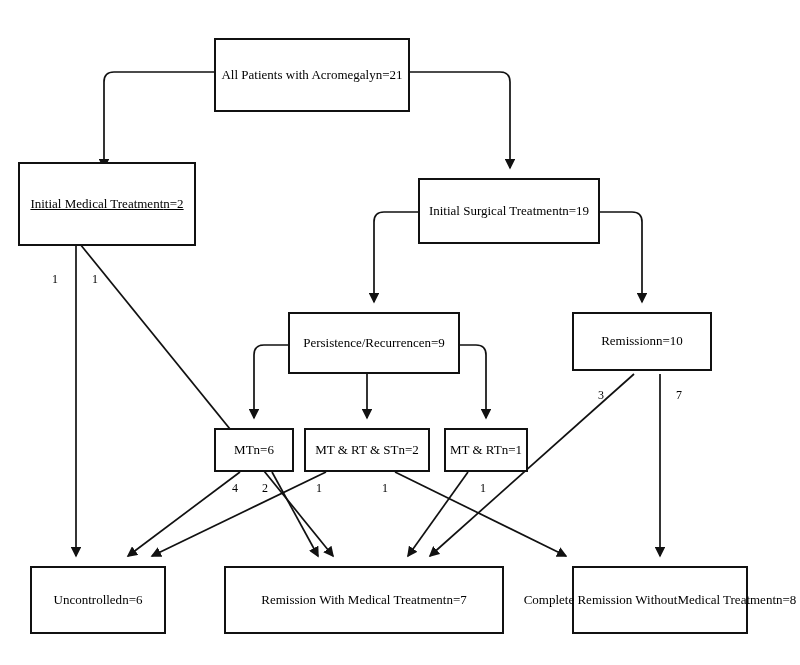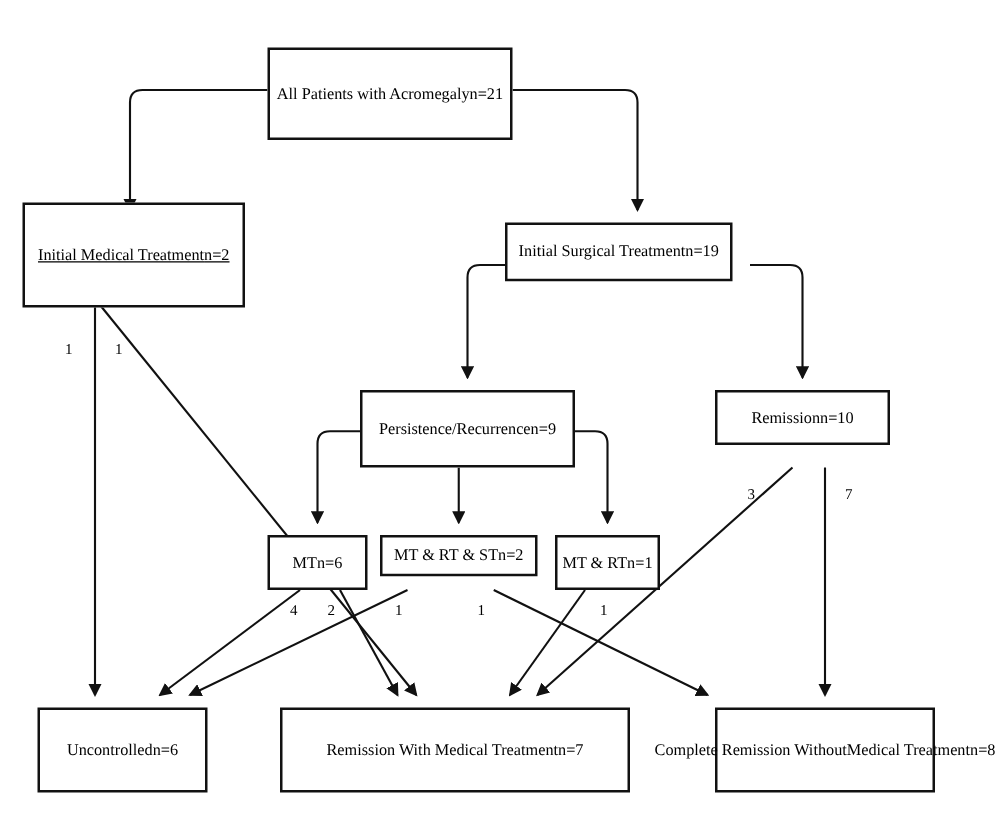--- a/index.html
+++ b/index.html
@@ -102,41 +102,41 @@
   <div class="node" style="left:214px; top:38px; width:196px; height:74px;">
     <span class="nlabel">All Patients with Acromegaly</span>
     <span class="ncount">n=21</span>
   </div>
 
   <div class="node" style="left:18px; top:162px; width:178px; height:84px;text-decoration:underline;">
     <span class="nlabel">Initial Medical Treatment</span>
     <span class="ncount">n=2</span>
   </div>
 
-  <div class="node" style="left:404px; top:178px; width:182px; height:47px;">
+  <div class="node" style="left:418px; top:178px; width:182px; height:66px;">
     <span class="nlabel">Initial Surgical Treatment</span>
     <span class="ncount">n=19</span>
   </div>
 
   <div class="node" style="left:288px; top:312px; width:172px; height:62px;">
     <span class="nlabel">Persistence/Recurrence</span>
     <span class="ncount">n=9</span>
   </div>
 
-  <div class="node" style="left:572px; top:312px; width:140px; height:44px;">
+  <div class="node" style="left:572px; top:312px; width:140px; height:59px;">
     <span class="nlabel">Remission</span>
     <span class="ncount">n=10</span>
   </div>
 
   <div class="node" style="left:214px; top:428px; width:80px; height:44px;">
     <span class="nlabel">MT</span>
     <span class="ncount">n=6</span>
   </div>
 
-  <div class="node" style="left:304px; top:428px; width:126px; height:33px;">
+  <div class="node" style="left:304px; top:428px; width:126px; height:44px;">
     <span class="nlabel">MT &amp; RT &amp; ST</span>
     <span class="ncount">n=2</span>
   </div>
 
   <div class="node" style="left:444px; top:428px; width:84px; height:44px;text-align:right;">
     <span class="nlabel">MT &amp; RT</span>
     <span class="ncount">n=1</span>
   </div>
 
   <div class="node" style="left:30px; top:566px; width:136px; height:68px;">

